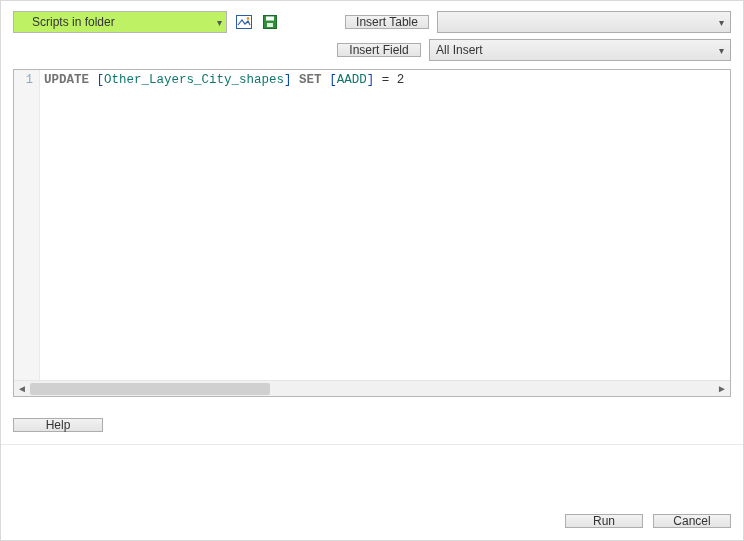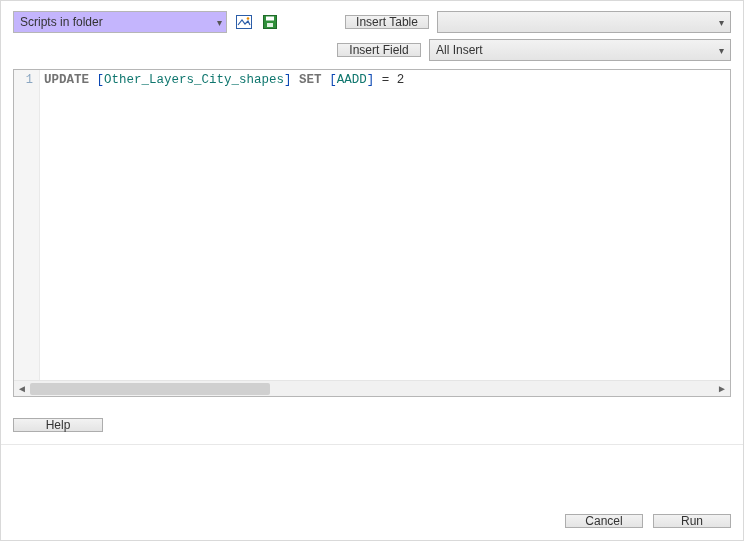--- a/index.html
+++ b/index.html
@@ -40,24 +40,24 @@
     padding: 10px 12px 0 12px;
     display: flex;
     flex-direction: column;
     gap: 6px;
   }
   .row { display: flex; align-items: center; gap: 8px; }
   .folder-select {
     width: 214px;
     height: 22px;
     border: 1px solid #b6b6b6;
-    background: #c4b5fd;
+    background: #bef264;
     display: flex;
     align-items: center;
-    padding: 0 6px;
+    padding: 0 18px;
     position: relative;
   }
   .folder-select .caret {
     position:absolute; right:4px; top:50%; transform:translateY(-50%);
     font-size:10px; color:#555;
   }
   .icon-btn {
     width: 18px; height: 18px;
     display:inline-flex;align-items:center;justify-content:center;
   }
@@ -229,20 +229,20 @@
   <div class="bottom-row">
     <div class="btn" style="min-width:90px;">
       <span>Help</span>
     </div>
   </div>
 
   <div class="footer-divider"></div>
 
   <div class="footer">
     <div class="btn" style="min-width:78px;">
+      <span>Run</span>
+    </div>
+    <div class="btn" style="min-width:78px;">
       <span>Cancel</span>
     </div>
-    <div class="btn" style="min-width:78px;">
-      <span>Run</span>
-    </div>
   </div>
 
 </div>
 
 </body></html>

